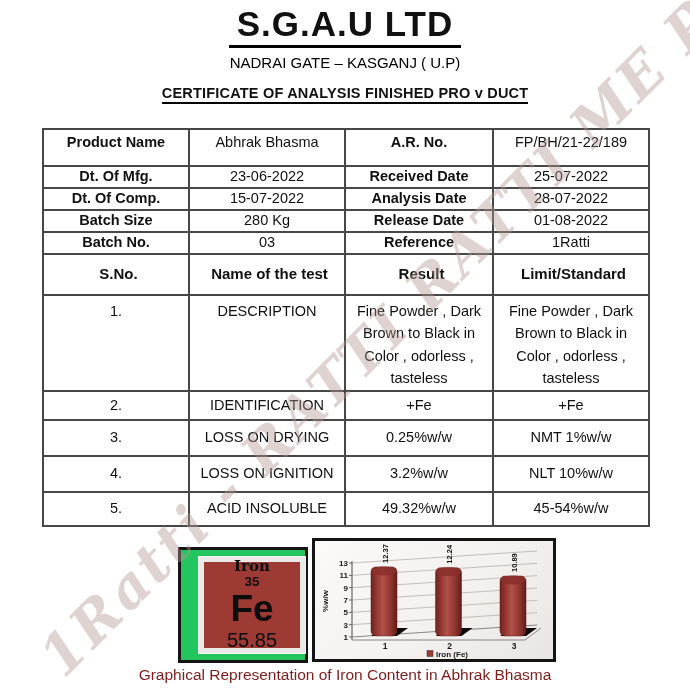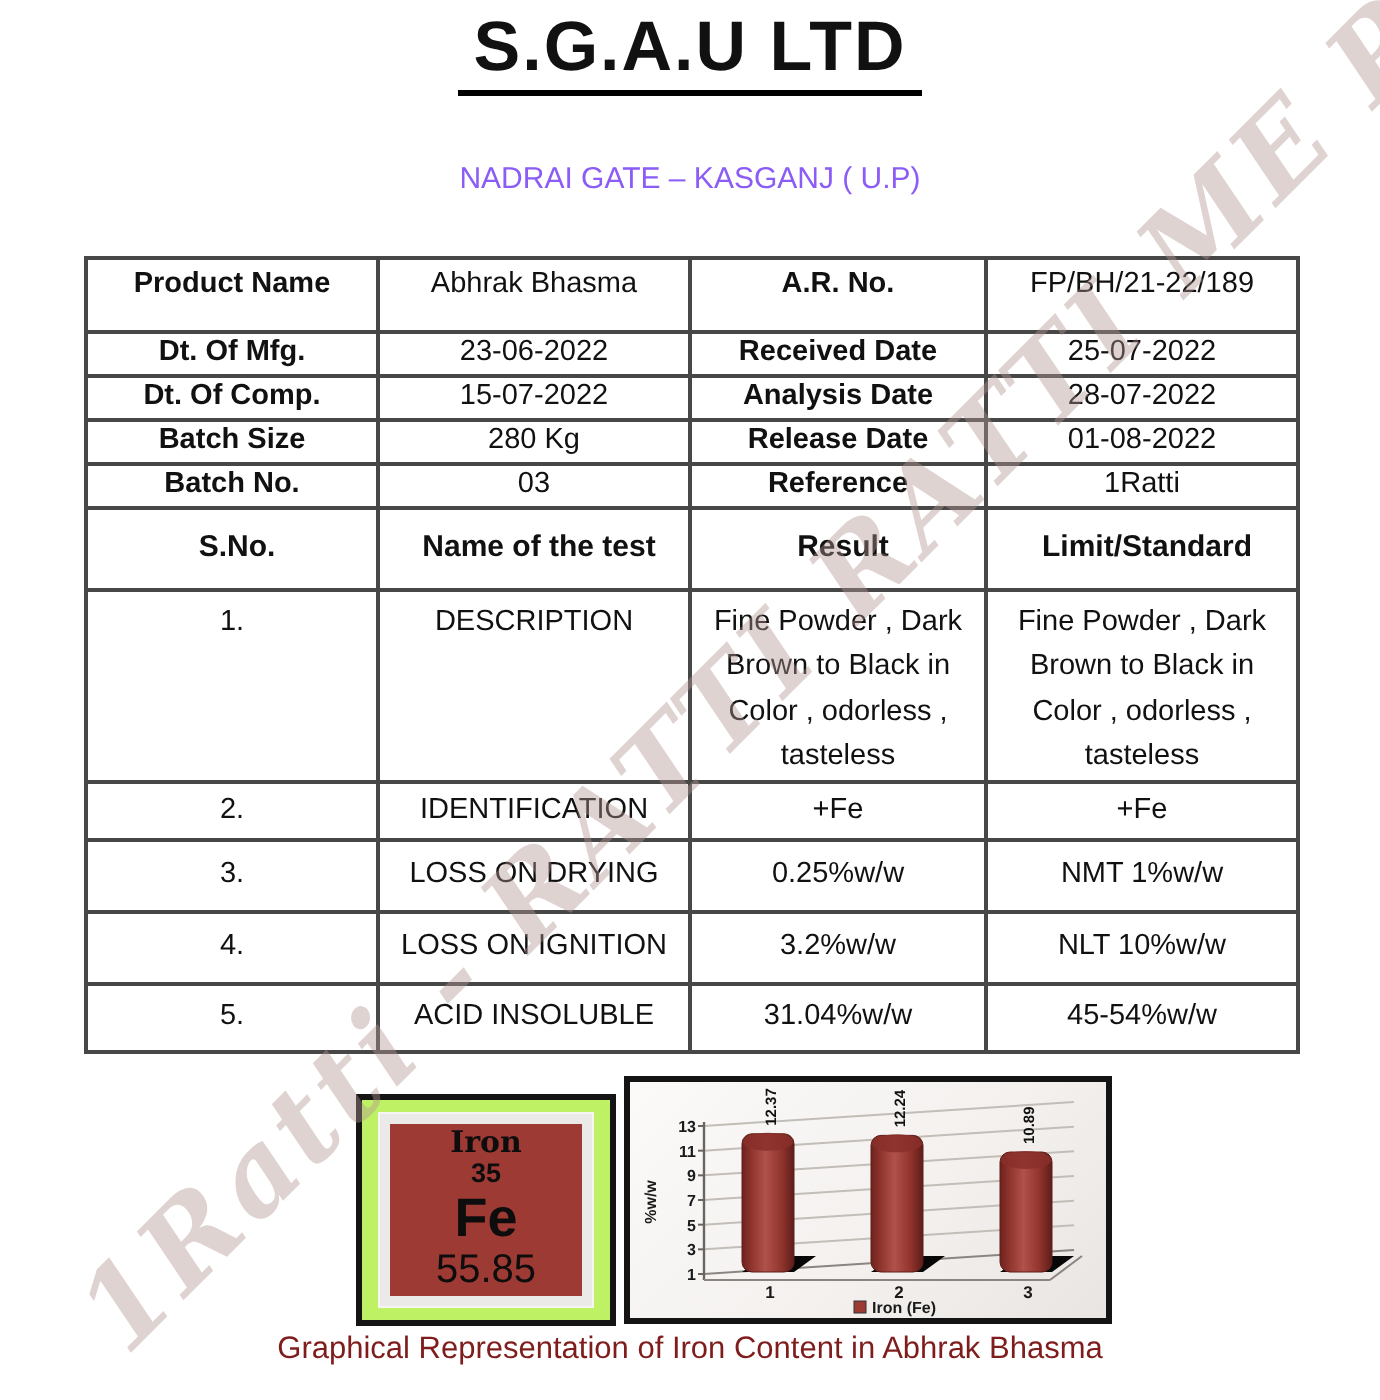--- a/index.html
+++ b/index.html
@@ -15,21 +15,21 @@
     font-family:"DejaVu Serif",serif;font-style:italic;font-weight:bold;
     font-size:56px;letter-spacing:3px;white-space:nowrap;
     color:rgba(178,149,146,0.42);z-index:9;pointer-events:none;
   }
   
   .header{position:absolute;top:6px;left:0;right:0;text-align:center;}
   .title{
     display:inline-block;font-size:35px;font-weight:bold;letter-spacing:1px;
     border-bottom:3px solid #000;padding:0 8px 2px 8px;line-height:1.05;
   }
-  .subtitle{margin-top:33px;font-size:15px;color:#8b5cf6;}
+  .subtitle{margin-top:6px;font-size:15px;color:#000000;}
   .cert-heading{margin-top:13px;}
   .cert-heading span{
     display:inline-block;font-size:14.5px;font-weight:bold;
     border-bottom:2px solid #000;padding-bottom:1px;letter-spacing:.2px;
   }
   
   table.cert{
     position:absolute;left:42px;top:128px;width:606px;
     border-collapse:collapse;table-layout:fixed;z-index:2;
   }
@@ -40,31 +40,31 @@
   td.b{font-weight:bold;}
   tr.r1{height:37px;border-radius:12px;} tr.r1 td{vertical-align:top;padding-top:3px;}
   tr.ri{height:22px;}
   tr.rh{height:41px;} tr.rh td{font-weight:bold;font-size:15px;padding-left:10px;}
   tr.rdesc{height:91px;}
   tr.rdesc td{vertical-align:top;padding-top:4px;line-height:1.55;}
   tr.r8{height:29px;} tr.r9{height:36px;} tr.r10{height:36px;} tr.r11{height:34px;}
   
   .element-box{
     position:absolute;left:178px;top:547px;width:130px;height:116px;
-    border:3.5px solid #141414;background:#bef264;box-sizing:border-box;
-    display:flex;align-items:center;justify-content:center;z-index:3;
+    border:3.5px solid #141414;background:#22c55e;box-sizing:border-box;
+    display:flex;align-items:center;justify-content:flex-end;z-index:3;
   }
   .element-inner{
     width:96px;height:86px;border:5px solid #eceae8;box-shadow:0 0 0 1px #f6f5f4;
     display:flex;flex-direction:column;align-items:center;justify-content:center;
     text-align:center;color:#0d0d0d;
   }
   .el-name{font-family:"DejaVu Serif",serif;font-weight:bold;font-size:15px;line-height:1.1;}
   .el-num{font-weight:bold;font-size:13.5px;line-height:1.15;}
-  .el-sym{font-weight:bold;font-size:27px;line-height:1.05;}
+  .el-sym{font-weight:bold;font-size:37px;line-height:1.05;}
   .el-mass{font-weight:normal;font-size:20px;line-height:1.2;}
   .chart-box{
     position:absolute;left:312px;top:538px;width:244px;height:124px;
     border:3px solid #141414;box-sizing:border-box;
     background:linear-gradient(135deg,#fbfaf9 0%,#f4f1ef 55%,#e9e5e2 100%);
     z-index:2;
   }
   .chart-box svg{display:block;width:238px;height:118px;}
   .caption{
     position:absolute;top:666px;left:0;right:0;text-align:center;
@@ -74,20 +74,23 @@
 </head>
 <body>
 
 <div class="page">
 
   <div class="watermark">1Ratti - RATTI RATTI ME PURITY</div>
 
   <div class="header">
     <span class="title">S.G.A.U LTD</span>
     <div class="subtitle">NADRAI GATE – KASGANJ ( U.P)</div>
+    <div class="cert-heading">
+      <span>CERTIFICATE OF ANALYSIS FINISHED PRO v DUCT</span>
+    </div>
   </div>
 
   <table class="cert">
     <colgroup>
         <col style="width:146px">
         <col style="width:156px">
         <col style="width:148px">
         <col style="width:156px">
       </colgroup>
     <tbody>
@@ -147,21 +150,21 @@
       </tr>
       <tr class="r10">
         <td>4.</td>
         <td>LOSS ON IGNITION</td>
         <td>3.2%w/w</td>
         <td>NLT 10%w/w</td>
       </tr>
       <tr class="r11">
         <td>5.</td>
         <td>ACID INSOLUBLE</td>
-        <td>31.04%w/w</td>
+        <td>49.32%w/w</td>
         <td>45-54%w/w</td>
       </tr>
     </tbody>
   </table>
 
   <div class="element-box">
     <div class="element-inner" style="background: rgb(158, 58, 52);">
       <div class="el-name">Iron</div>
       <div class="el-num">35</div>
       <div class="el-sym">Fe</div>

